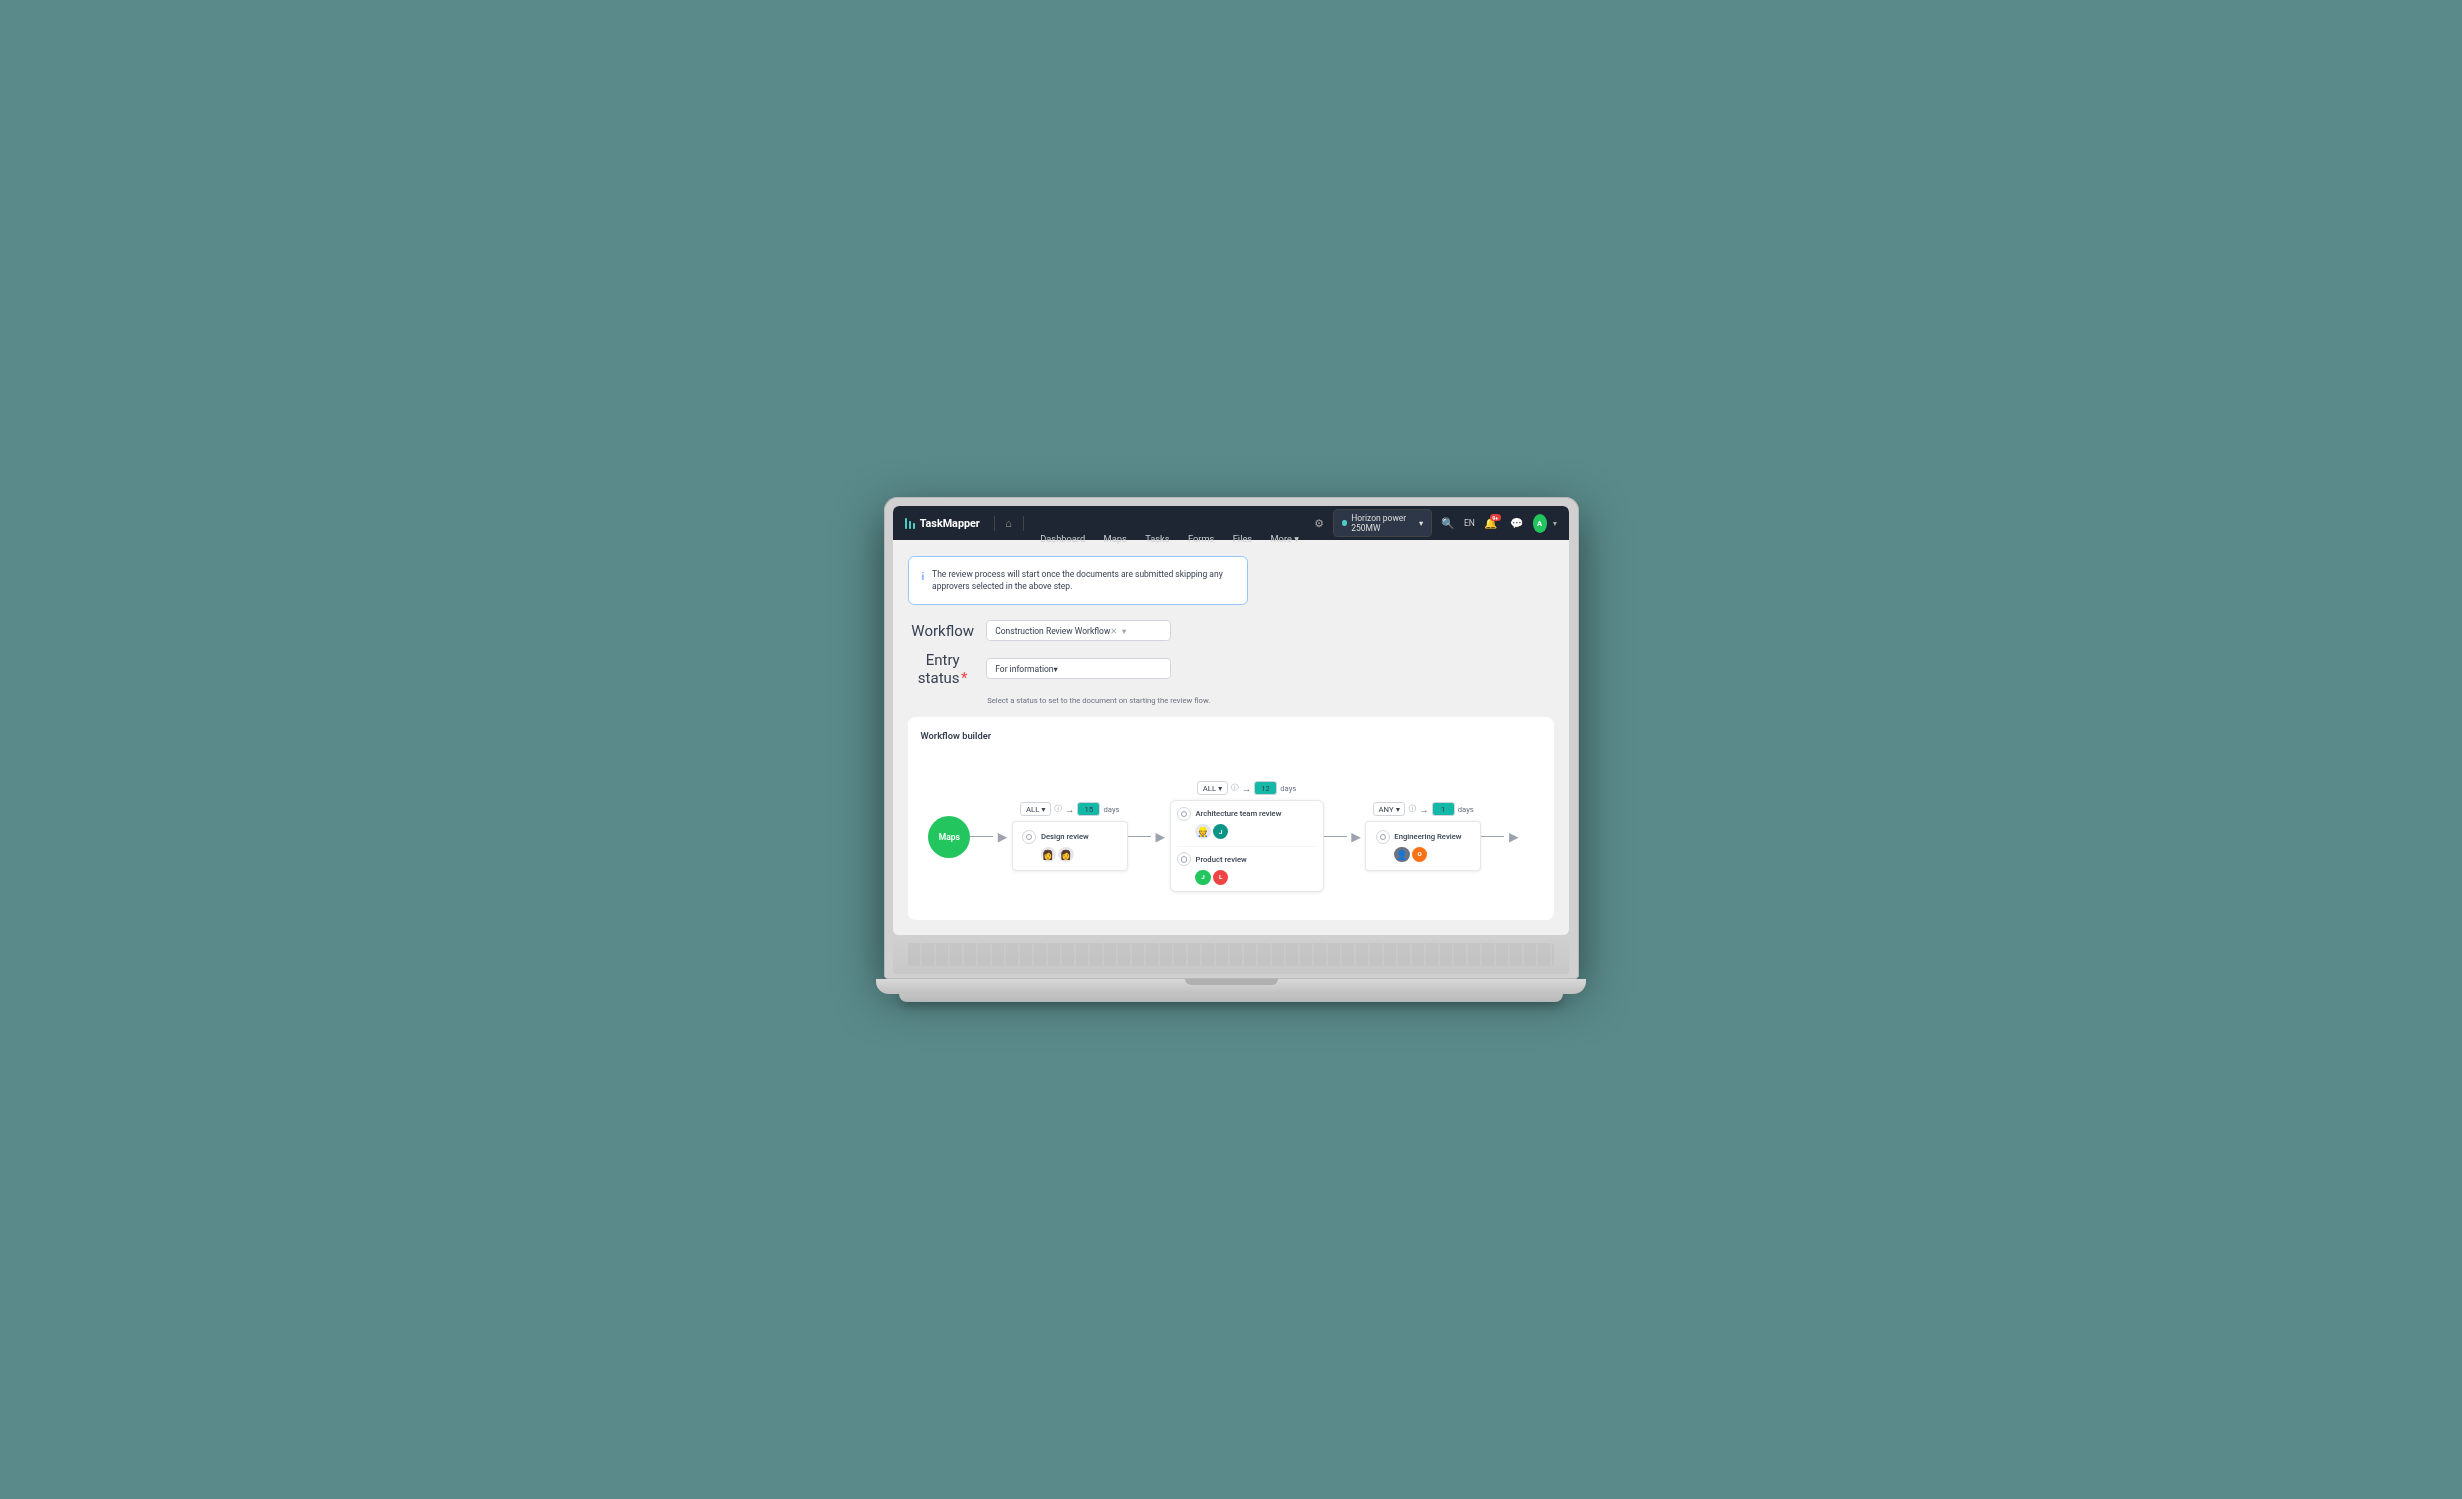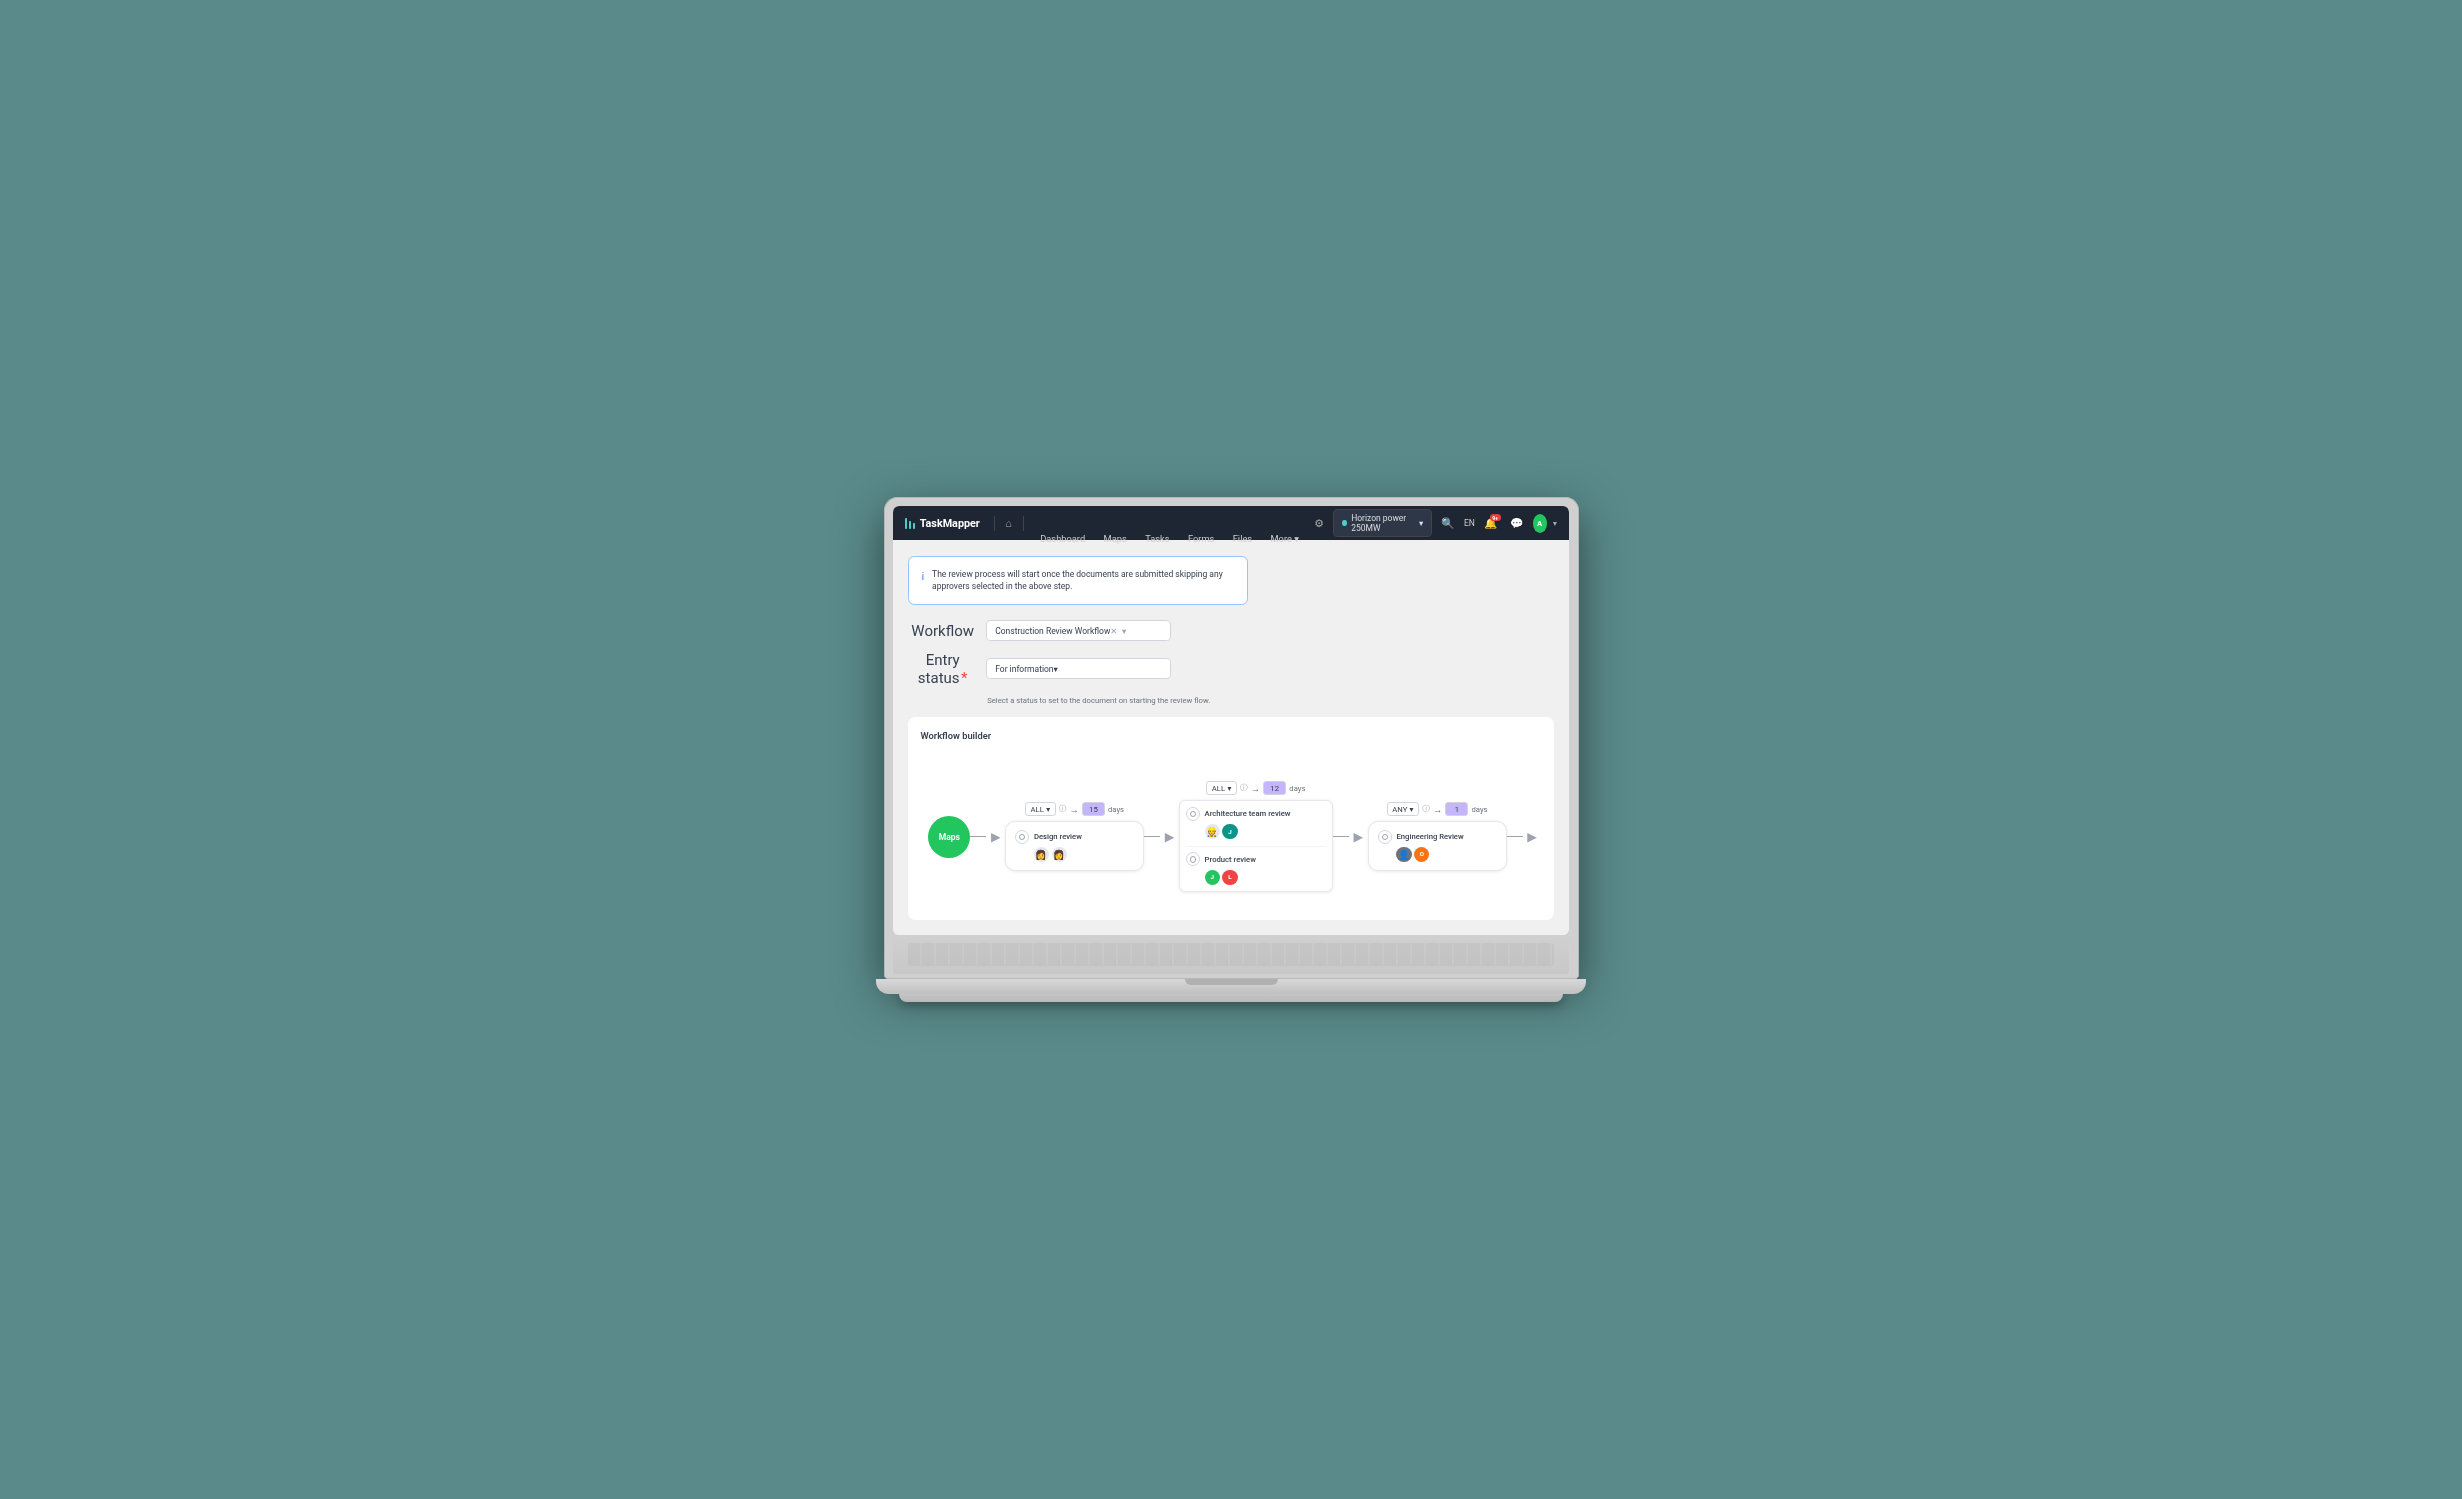--- a/index.html
+++ b/index.html
@@ -331,40 +331,40 @@
     .stage-arrow {
       color: #6b7280;
       font-size: 9.3px;
     }
     .stage-days-input {
       display: flex;
       align-items: center;
       gap: 3.1px;
     }
     .days-box {
-      background: #c4b5fd;
+      background: #14b8a6;
       border: 0.8px solid #d1d5db;
       border-radius: 3.1px;
       padding: 1.5px 6.2px;
       font-size: 7.7px;
       color: #374151;
       min-width: 23px;
       text-align: center;
     }
     .days-label {
       font-size: 7.7px;
       color: #6b7280;
     }
 
     .stage-card {
       background: white;
       border: 0.8px solid #e5e7eb;
-      border-radius: 10px;
+      border-radius: 4px;
       padding: 7.7px 9.3px;
-      width: 139px;
+      width: 116px;
       box-shadow: 0 0.8px 3.1px rgba(0,0,0,0.08);
     }
     .stage-card-multi {
       background: white;
       border: 0.8px solid #e5e7eb;
       border-radius: 6.2px;
       padding: 6.2px;
       width: 154px;
       box-shadow: 0 0.8px 3.1px rgba(0,0,0,0.08);
       display: flex;

